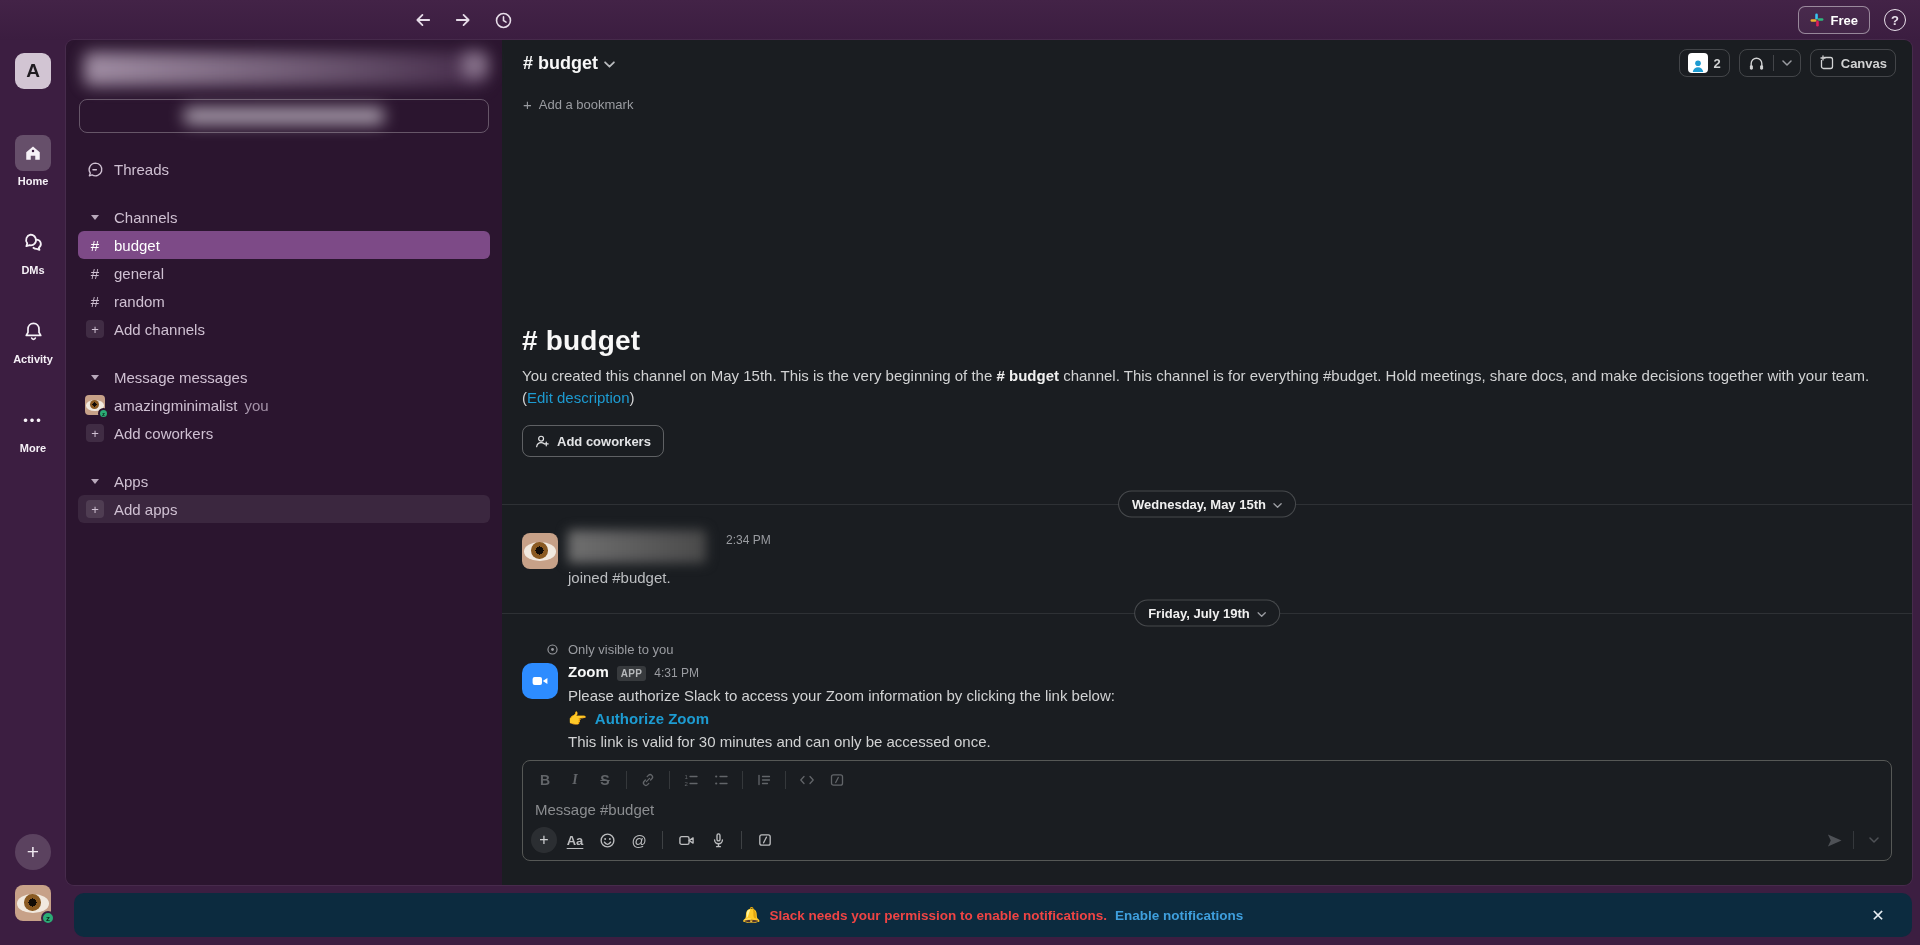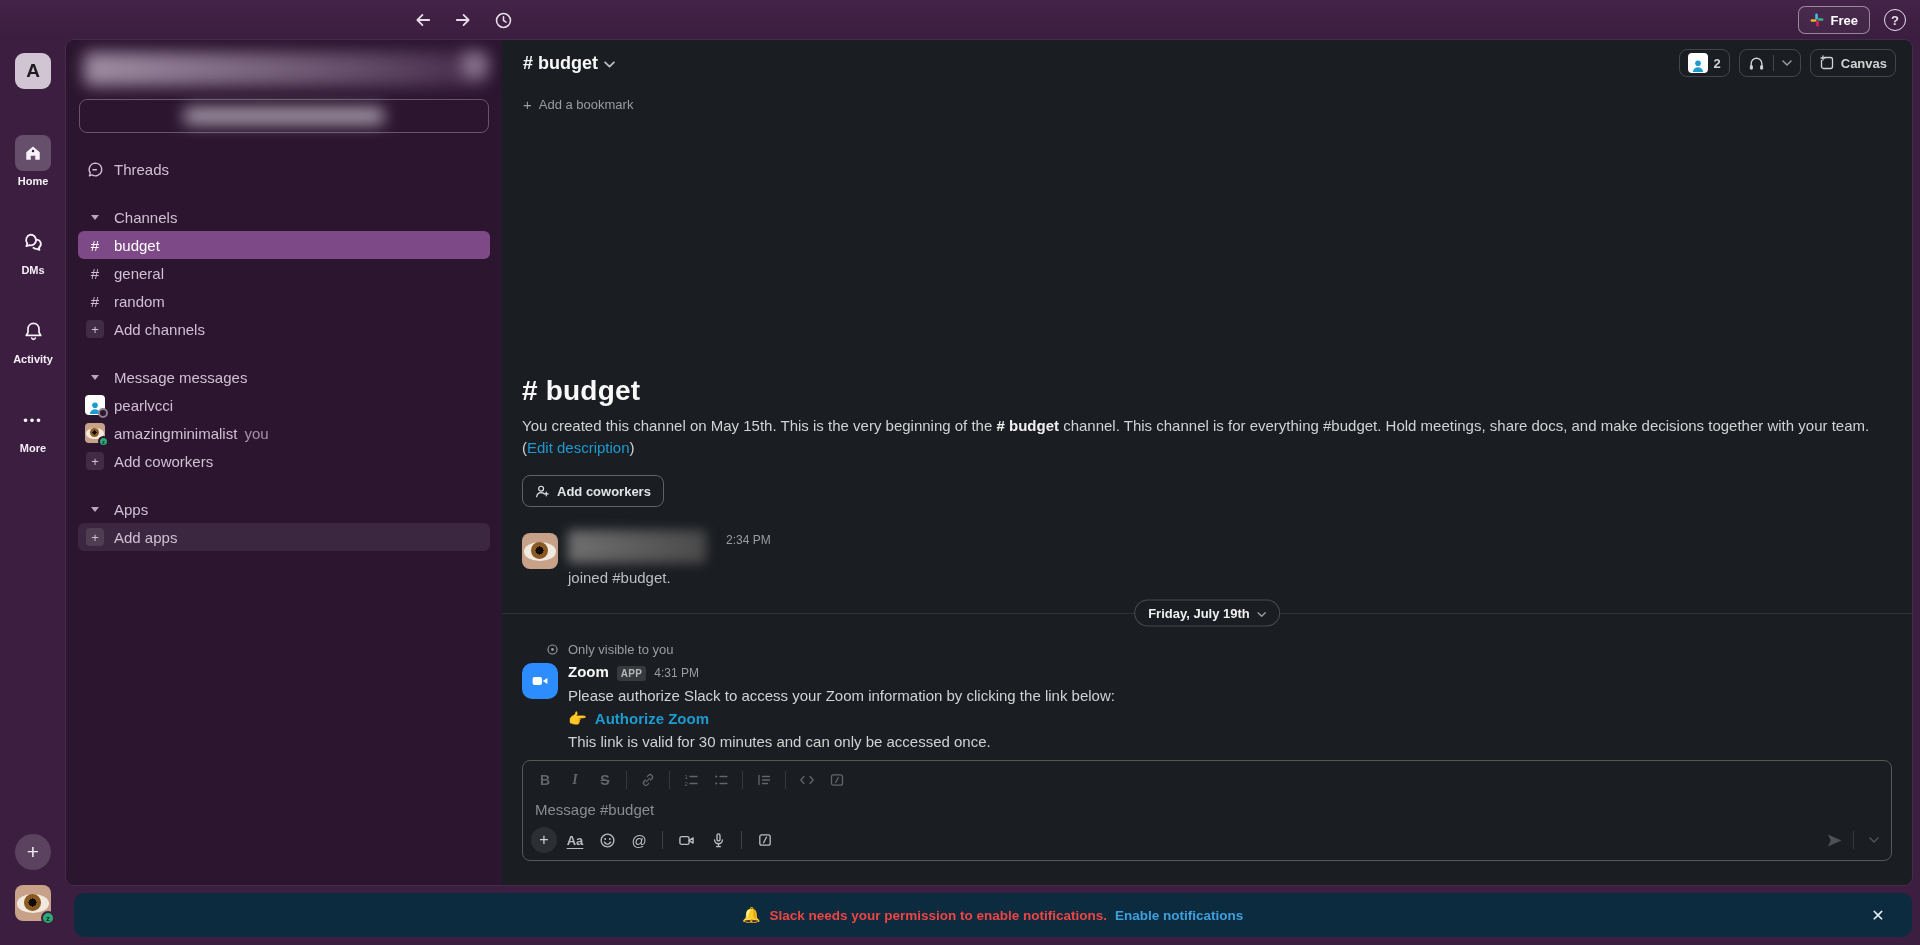--- a/index.html
+++ b/index.html
@@ -304,32 +304,20 @@
       <div class="sgap"></div>
 
       <div class="srow">
         <span class="sic">
             <span class="caret"></span>
           </span>
         <span class="slabel">Message messages</span>
       </div>
       <div class="srow">
         <span class="sic">
-          <span class="dm-avatar person">
-            <svg width="16" height="15" viewBox="0 0 16 16">
-                <circle cx="8" cy="5.6" r="3" fill="#1d9bd1"></circle>
-                <path d="M2.4 15c.5-3.4 2.8-5.2 5.6-5.2s5.1 1.8 5.6 5.2z" fill="#1d9bd1"></path>
-              </svg>
-            <span class="presence-off"></span>
-          </span>
-        </span>
-        <span class="slabel">pearlvcci</span>
-      </div>
-      <div class="srow">
-        <span class="sic">
           <span class="dm-avatar">
               <span class="eye-avatar" style="width:20px;height:20px;border-radius:4px;display:block;"></span>
             <span class="dm-z">
                 <span>z</span>
               </span>
           </span>
         </span>
         <span class="slabel">amazingminimalist</span>
         <span class="you-suffix">you</span>
       </div>
@@ -423,20 +411,30 @@
           <span>
             <svg width="15" height="15" viewBox="0 0 16 16" fill="none" stroke="currentColor" stroke-width="1.3" stroke-linecap="round" stroke-linejoin="round">
               <circle cx="6.5" cy="5" r="2.6"></circle>
                 <path d="M1.8 13.6c.4-2.9 2.3-4.4 4.7-4.4 1.2 0 2.3.4 3.1 1"></path>
                 <path d="M12 8.6v4M10 10.6h4"></path>
             </svg>
           </span>
           <span>Add coworkers</span>
         </div>
 
+        <div class="date-divider">
+          <div class="date-pill">
+            <span>Wednesday, May 15th</span>
+            <span class="chev">
+              <svg width="9" height="6" viewBox="0 0 10 6" fill="none" stroke="currentColor" stroke-width="1.5" stroke-linecap="round" stroke-linejoin="round">
+                  <path d="M1 1l4 4 4-4"></path>
+                </svg>
+            </span>
+          </div>
+        </div>
 
         <div class="msg joined-msg">
           <div class="eye-avatar msg-avatar"></div>
           <div class="name-blur"></div>
           <div class="msg-body">
             <div class="msg-head">
               <span class="msg-name"></span>
               <span class="msg-time" style="margin-left:150px">2:34 PM</span>
             </div>
             <div class="msg-text">joined #budget.</div>

